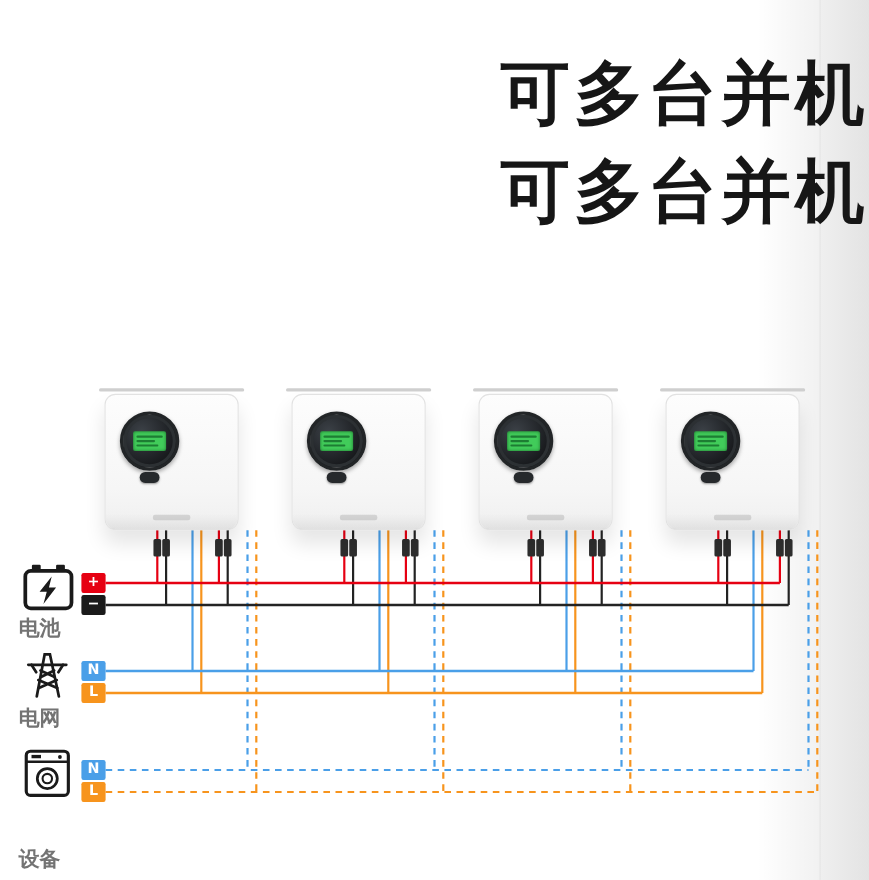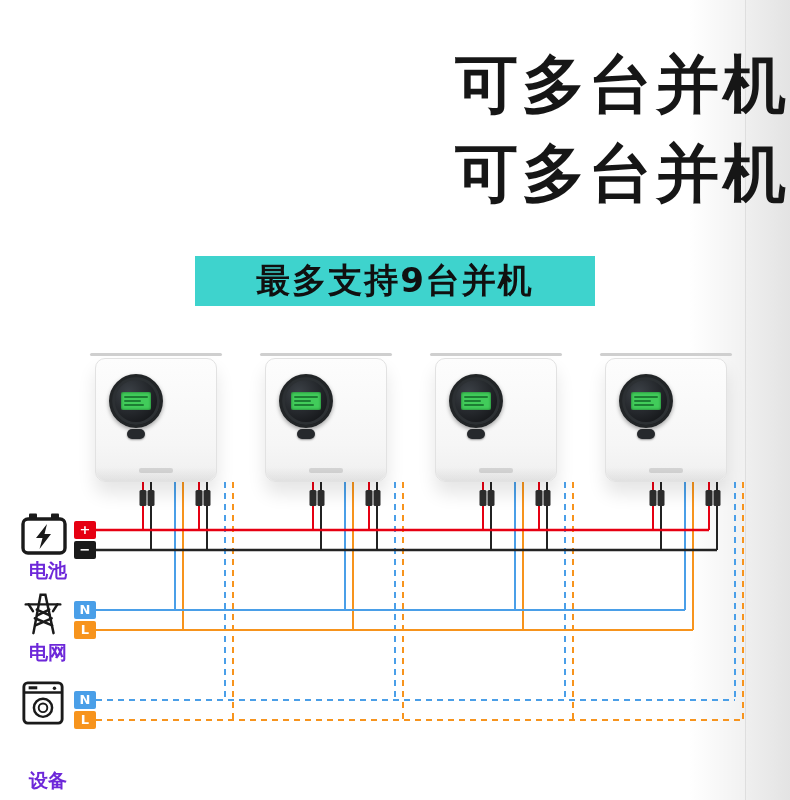--- a/index.html
+++ b/index.html
@@ -53,22 +53,22 @@
     width:34px;height:5px;border-radius:2px;background:#cfcfcf;opacity:0.85;}
 
   
   .wires{position:absolute;top:0;left:0;}
 
   
   .icon{position:absolute;}
   .icon-battery{left:20px;top:512px;}
   .icon-grid{left:20px;top:590px;}
   .icon-load{left:21px;top:680px;}
-  .legend-label{position:absolute;left:20px;width:56px;text-align:center;
-    font-size:19px;font-weight:700;color:#6d28d9;}
+  .legend-label{position:absolute;left:8px;width:56px;text-align:center;
+    font-size:19px;font-weight:700;color:#737373;}
   .lbl-battery{top:558px;}
   .lbl-grid{top:640px;text-align:center;}
   .lbl-load{top:730px;margin-top:38px;}
   .term{position:absolute;left:74px;width:22px;height:18px;border-radius:2px;
     color:#fff;font-size:13px;font-weight:700;line-height:18px;text-align:center;}
   .t-red{background:#E60012;}
   .t-black{background:#1A1A1A;}
   .t-blue{background:#4A9FE8;}
   .t-orange{background:#F7941D;}
   .t-plus{top:521px;}  .t-minus{top:541px;}
@@ -81,23 +81,20 @@
 <div class="stage">
 
   <div class="wall-shadow"></div>
   <div class="wall-col"></div>
 
   <div class="title">
     <span>可多台并机</span>
     <span>可多台并机</span>
   </div>
 
-  <div class="banner">
-    <span>最多支持9台并机</span>
-  </div>
 
   <svg id="wires" class="wires" width="790" height="800" viewBox="0 0 790 800">
       <line x1="143" y1="482" x2="143" y2="530" stroke="#E60012" stroke-width="2"></line>
       <line x1="151" y1="482" x2="151" y2="550" stroke="#232323" stroke-width="2"></line>
       <line x1="199" y1="482" x2="199" y2="530" stroke="#E60012" stroke-width="2"></line>
       <line x1="207" y1="482" x2="207" y2="550" stroke="#232323" stroke-width="2"></line>
       <line x1="175" y1="482" x2="175" y2="610" stroke="#4A9FE8" stroke-width="2"></line>
       <line x1="183" y1="482" x2="183" y2="630" stroke="#F7941D" stroke-width="2"></line>
       <line x1="225" y1="482" x2="225" y2="700" stroke="#4A9FE8" stroke-width="2" stroke-dasharray="6 5"></line>
       <line x1="233" y1="482" x2="233" y2="720" stroke="#F7941D" stroke-width="2" stroke-dasharray="6 5"></line>

